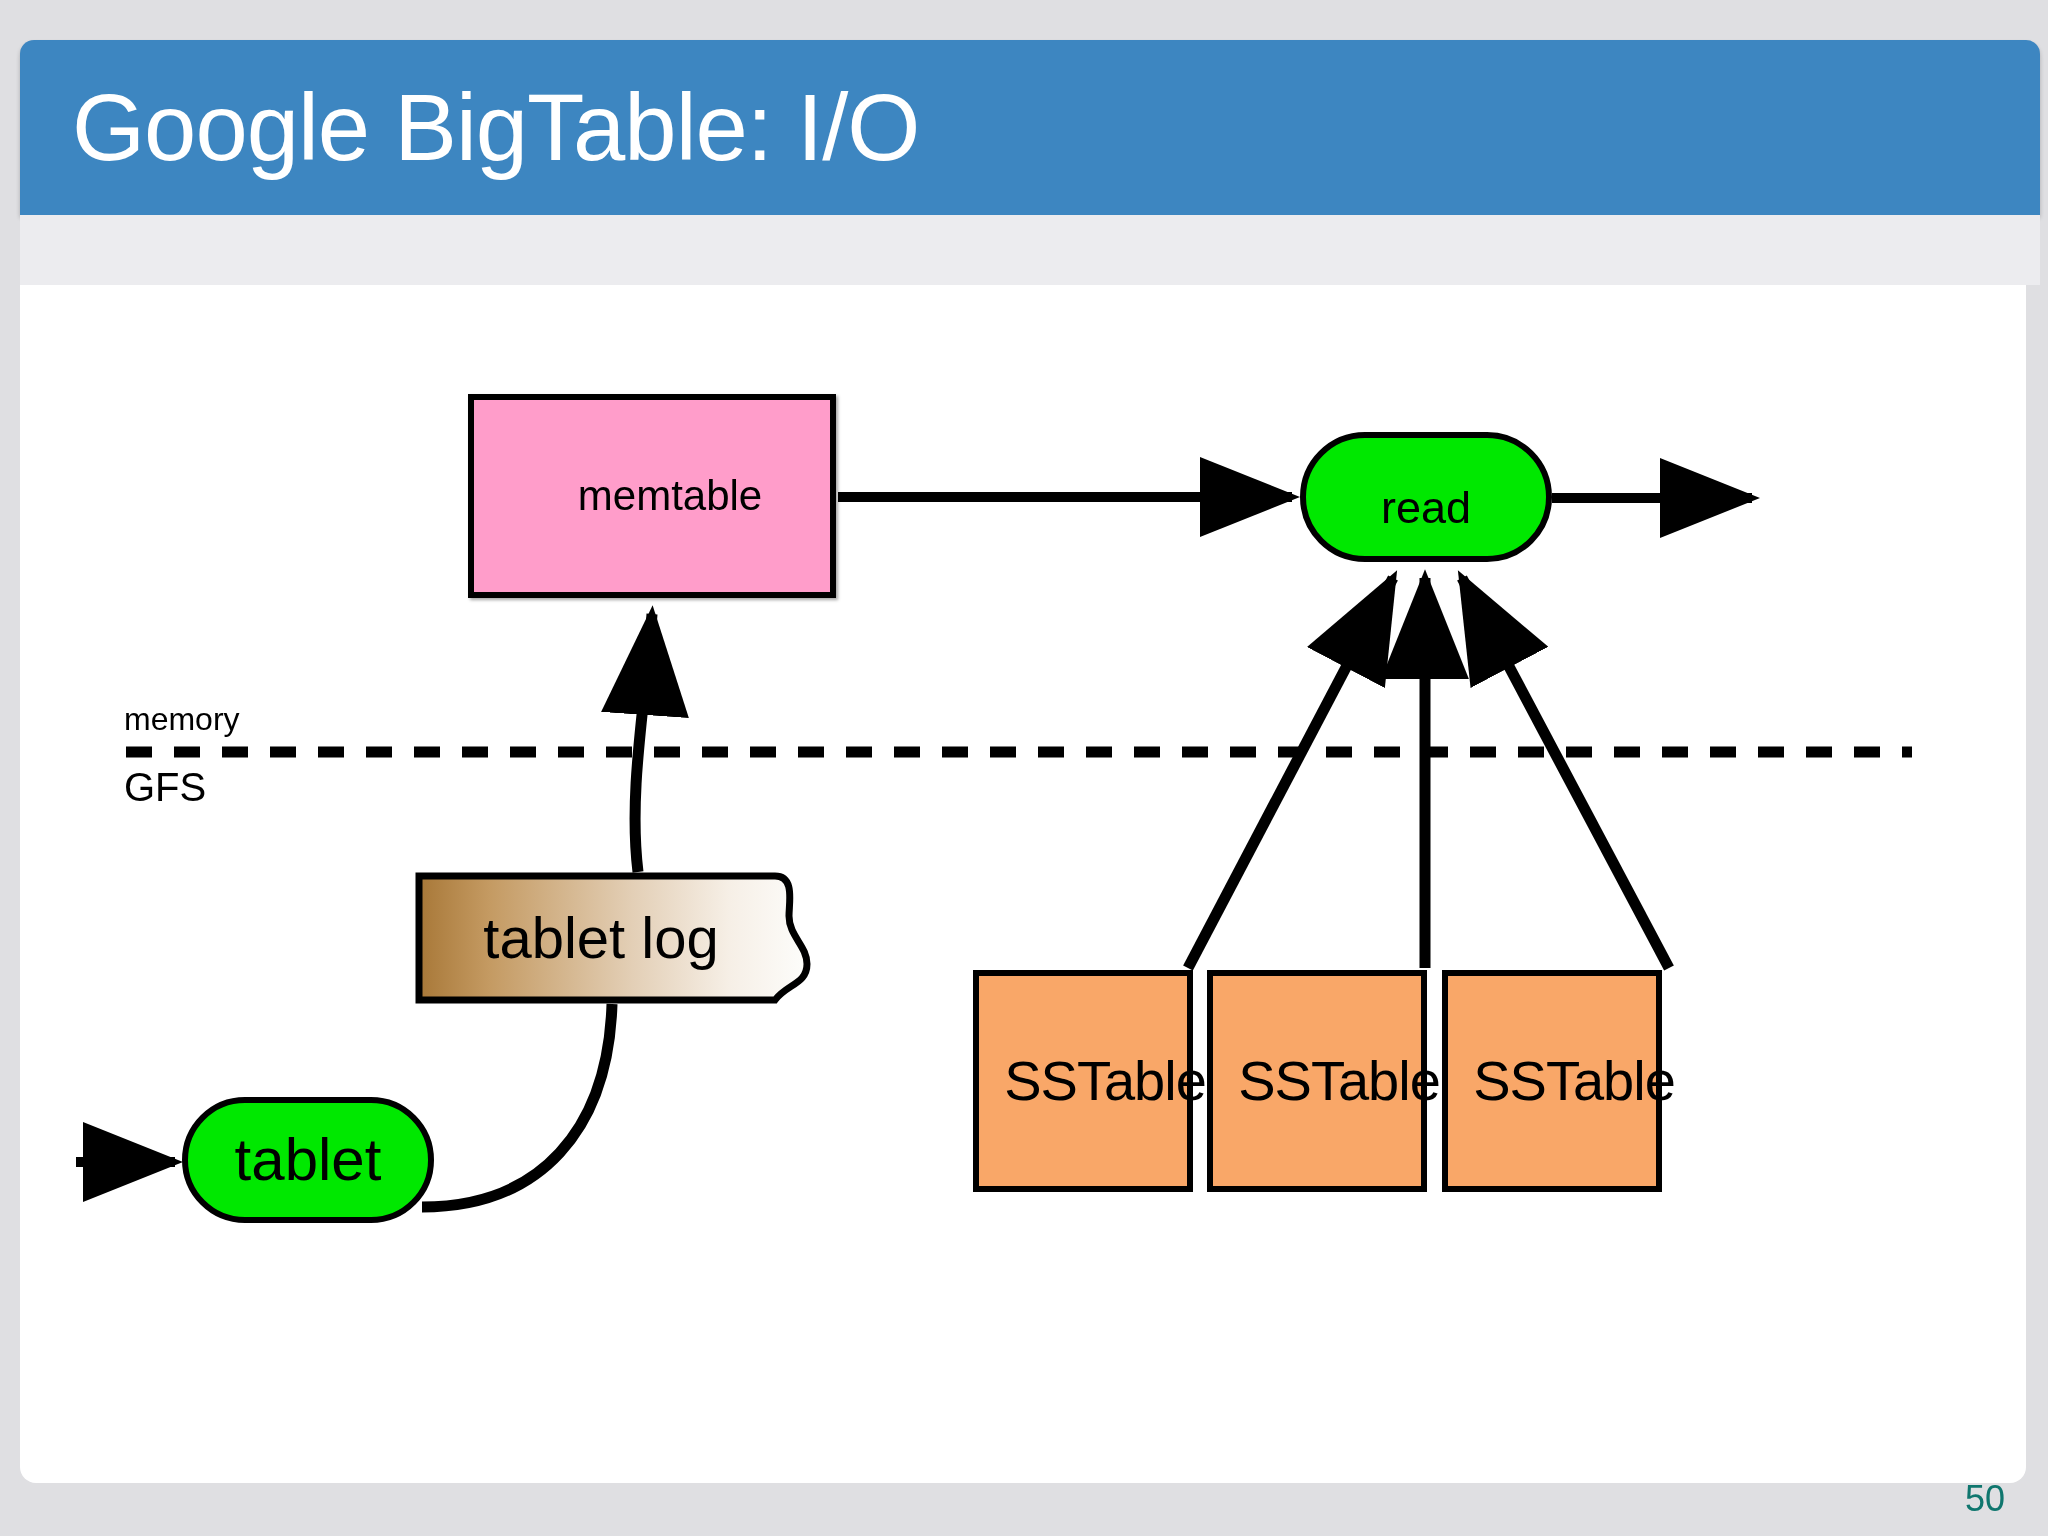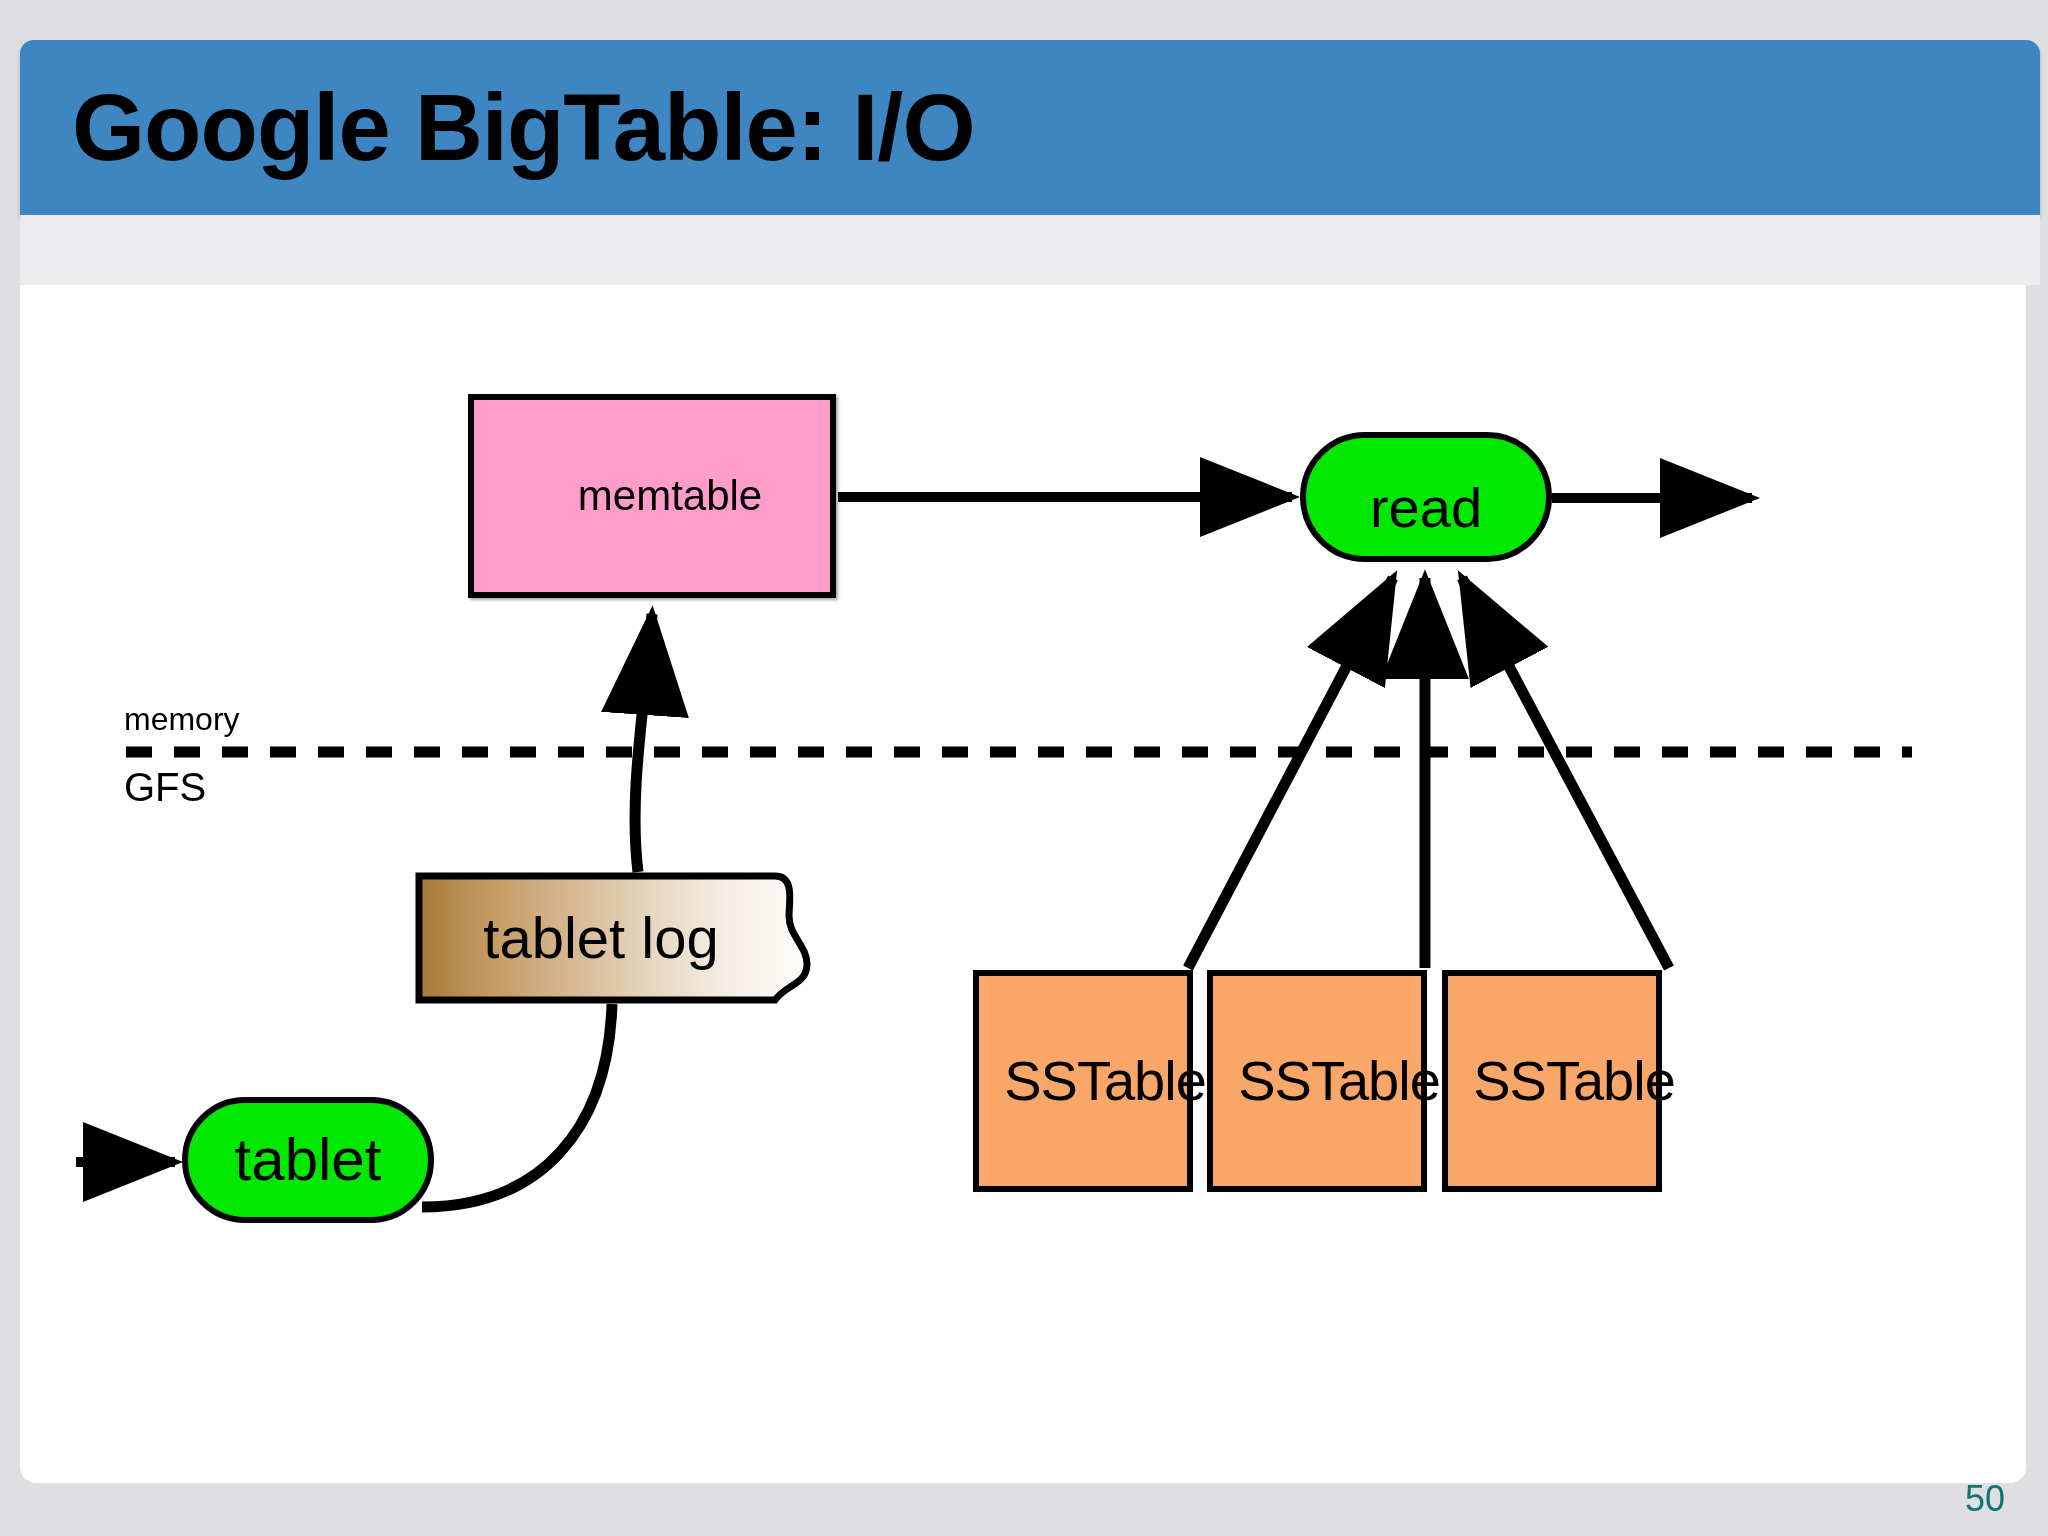--- a/index.html
+++ b/index.html
@@ -29,23 +29,23 @@
     background: #3d86c1;
     border-radius: 14px 14px 0 0;
     box-shadow: 0 3px 4px rgba(0,0,0,0.22);
     overflow: hidden;
   }
   #title-text {
     position: absolute;
     left: 52px;
     top: 50%;
     transform: translateY(-50%);
-    color: #000000;
+    color: #ffffff;
     font-size: 94px;
-    font-weight: 700;
+    font-weight: 400;
     letter-spacing: -1px;
     white-space: nowrap;
     line-height: 1;
   }
   
   #subhead-band {
     position: absolute;
     left: 20px;
     top: 215px;
     width: 2020px;
@@ -113,21 +113,21 @@
     top: 432px;
     width: 252px;
     height: 130px;
     background: #00e800;
     border: 6px solid #000;
     border-radius: 65px;
     box-sizing: border-box;
   }
   #read-label {
     left: 1300px; top: 432px; width: 252px; height: 151px;
-    font-size: 56px;
+    font-size: 45px;
   }
   
   #write-pill {
     position: absolute;
     left: 182px;
     top: 1097px;
     width: 252px;
     height: 126px;
     background: #00e800;
     border: 6px solid #000;

